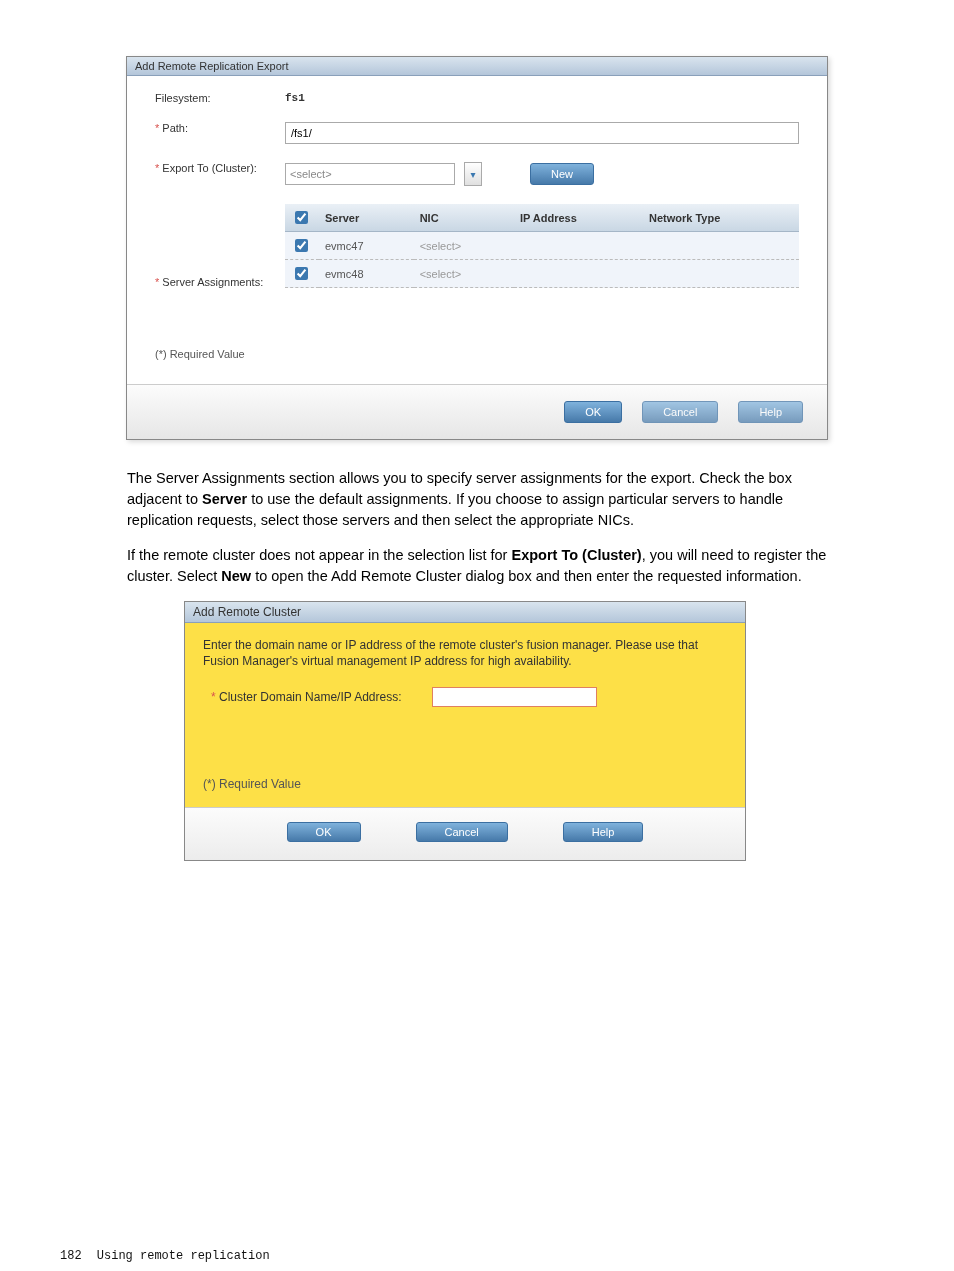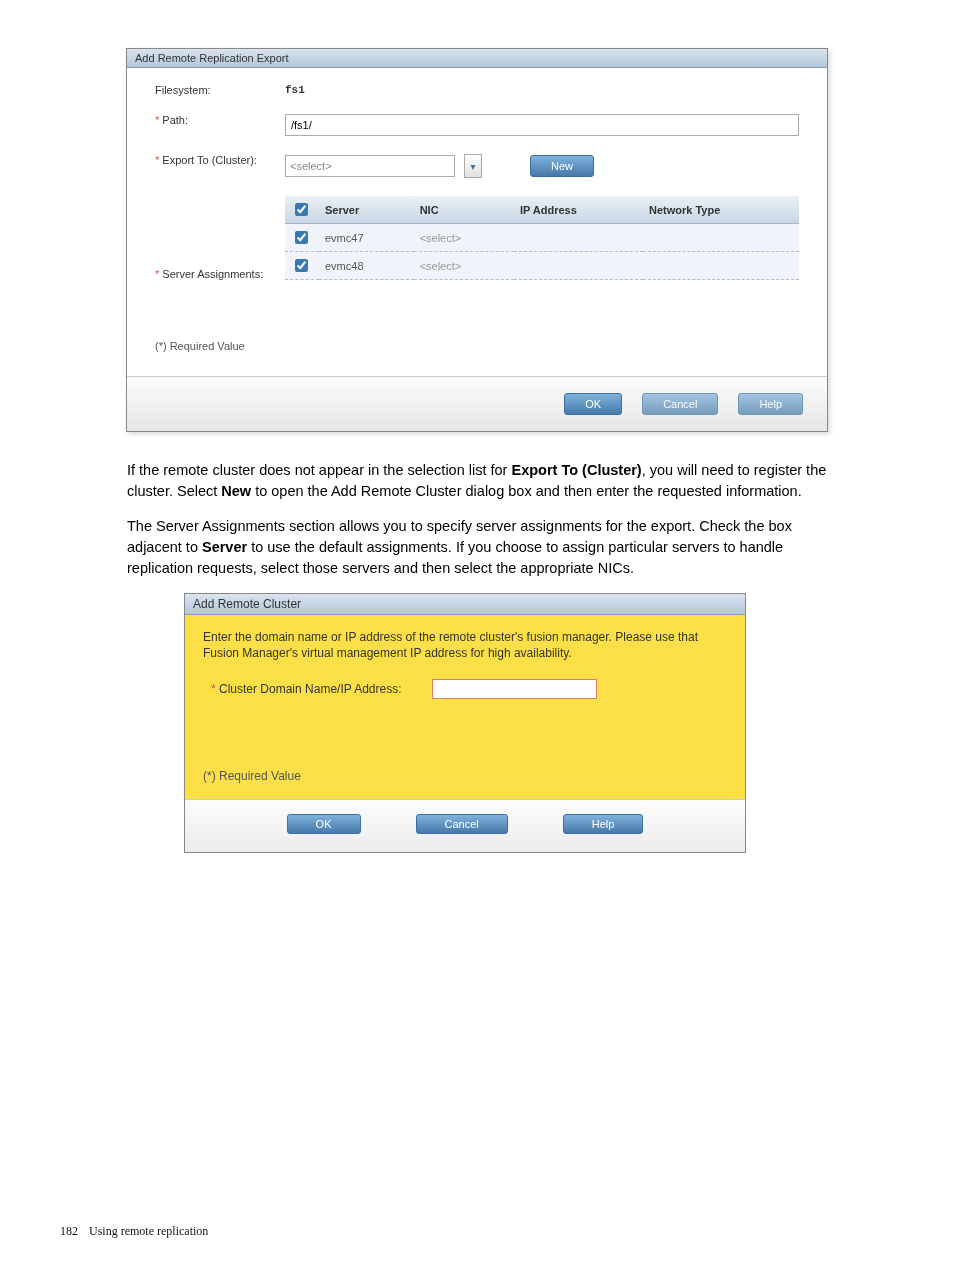--- a/index.html
+++ b/index.html
@@ -6,21 +6,21 @@
     margin: 0;
     padding: 0;
     font-family: Arial, Helvetica, sans-serif;
     background: #fff;
     color: #000;
     font-size: 13px;
   }
   .page {
     width: 954px;
     min-height: 1271px;
-    padding: 28px 60px 40px 60px;
+    padding: 36px 60px 40px 60px;
     box-sizing: border-box;
     position: relative;
   }
 
   
   .dialog {
     border: 1px solid #888;
     width: 700px;
     margin: 20px auto 28px auto;
     background: #fff;
@@ -209,25 +209,25 @@
     padding: 14px 0 18px 0;
     border-top: 1px solid #ccc;
     background: linear-gradient(#fcfcfc,#ececec);
   }
   .dialog2-footer .btn {
     padding: 1px 28px;
   }
 
   .page-footer {
     position: absolute;
-    bottom: 32px;
+    bottom: 8px;
     left: 60px;
     font-size: 12px;
     color: #111;
-    font-family: Liberation Serif, serif;
+    font-family: Liberation Mono, monospace;
   }
   .page-footer .pn { margin-right: 8px; }
 </style>
 </head>
 <body>
 
 <div class="page">
 
   <div class="dialog">
     <div class="dialog-title">Add Remote Replication Export</div>
@@ -287,24 +287,24 @@
       <div class="req-note">(*) Required Value</div>
     </div>
     <div class="dialog-footer">
       <div class="btn">OK</div>
       <div class="btn btn-faded">Cancel</div>
       <div class="btn btn-faded">Help</div>
     </div>
   </div>
 
   <p class="prose">
-    <span>If the remote cluster does not appear in the selection list for </span><b>Export To (Cluster)</b><span>, you will need to register the cluster. Select </span><b>New</b><span> to open the Add Remote Cluster dialog box and then enter the requested information.</span>
+    <span>The Server Assignments section allows you to specify server assignments for the export. Check the box adjacent to </span><b>Server</b><span> to use the default assignments. If you choose to assign particular servers to handle replication requests, select those servers and then select the appropriate NICs.</span>
   </p>
   <p class="prose">
-    <span>The Server Assignments section allows you to specify server assignments for the export. Check the box adjacent to </span><b>Server</b><span> to use the default assignments. If you choose to assign particular servers to handle replication requests, select those servers and then select the appropriate NICs.</span>
+    <span>If the remote cluster does not appear in the selection list for </span><b>Export To (Cluster)</b><span>, you will need to register the cluster. Select </span><b>New</b><span> to open the Add Remote Cluster dialog box and then enter the requested information.</span>
   </p>
 
   <div class="dialog2">
     <div class="dialog-title">Add Remote Cluster</div>
     <div class="dialog2-body">
       <div class="instr">Enter the domain name or IP address of the remote cluster's fusion manager. Please use that Fusion Manager's virtual management IP address for high availability.</div>
       <div class="dialog2-field">
         <div class="lbl"><span class="req">* </span><span>Cluster Domain Name/IP Address:</span></div>
         <input type="text" value="" style="">
       </div>

